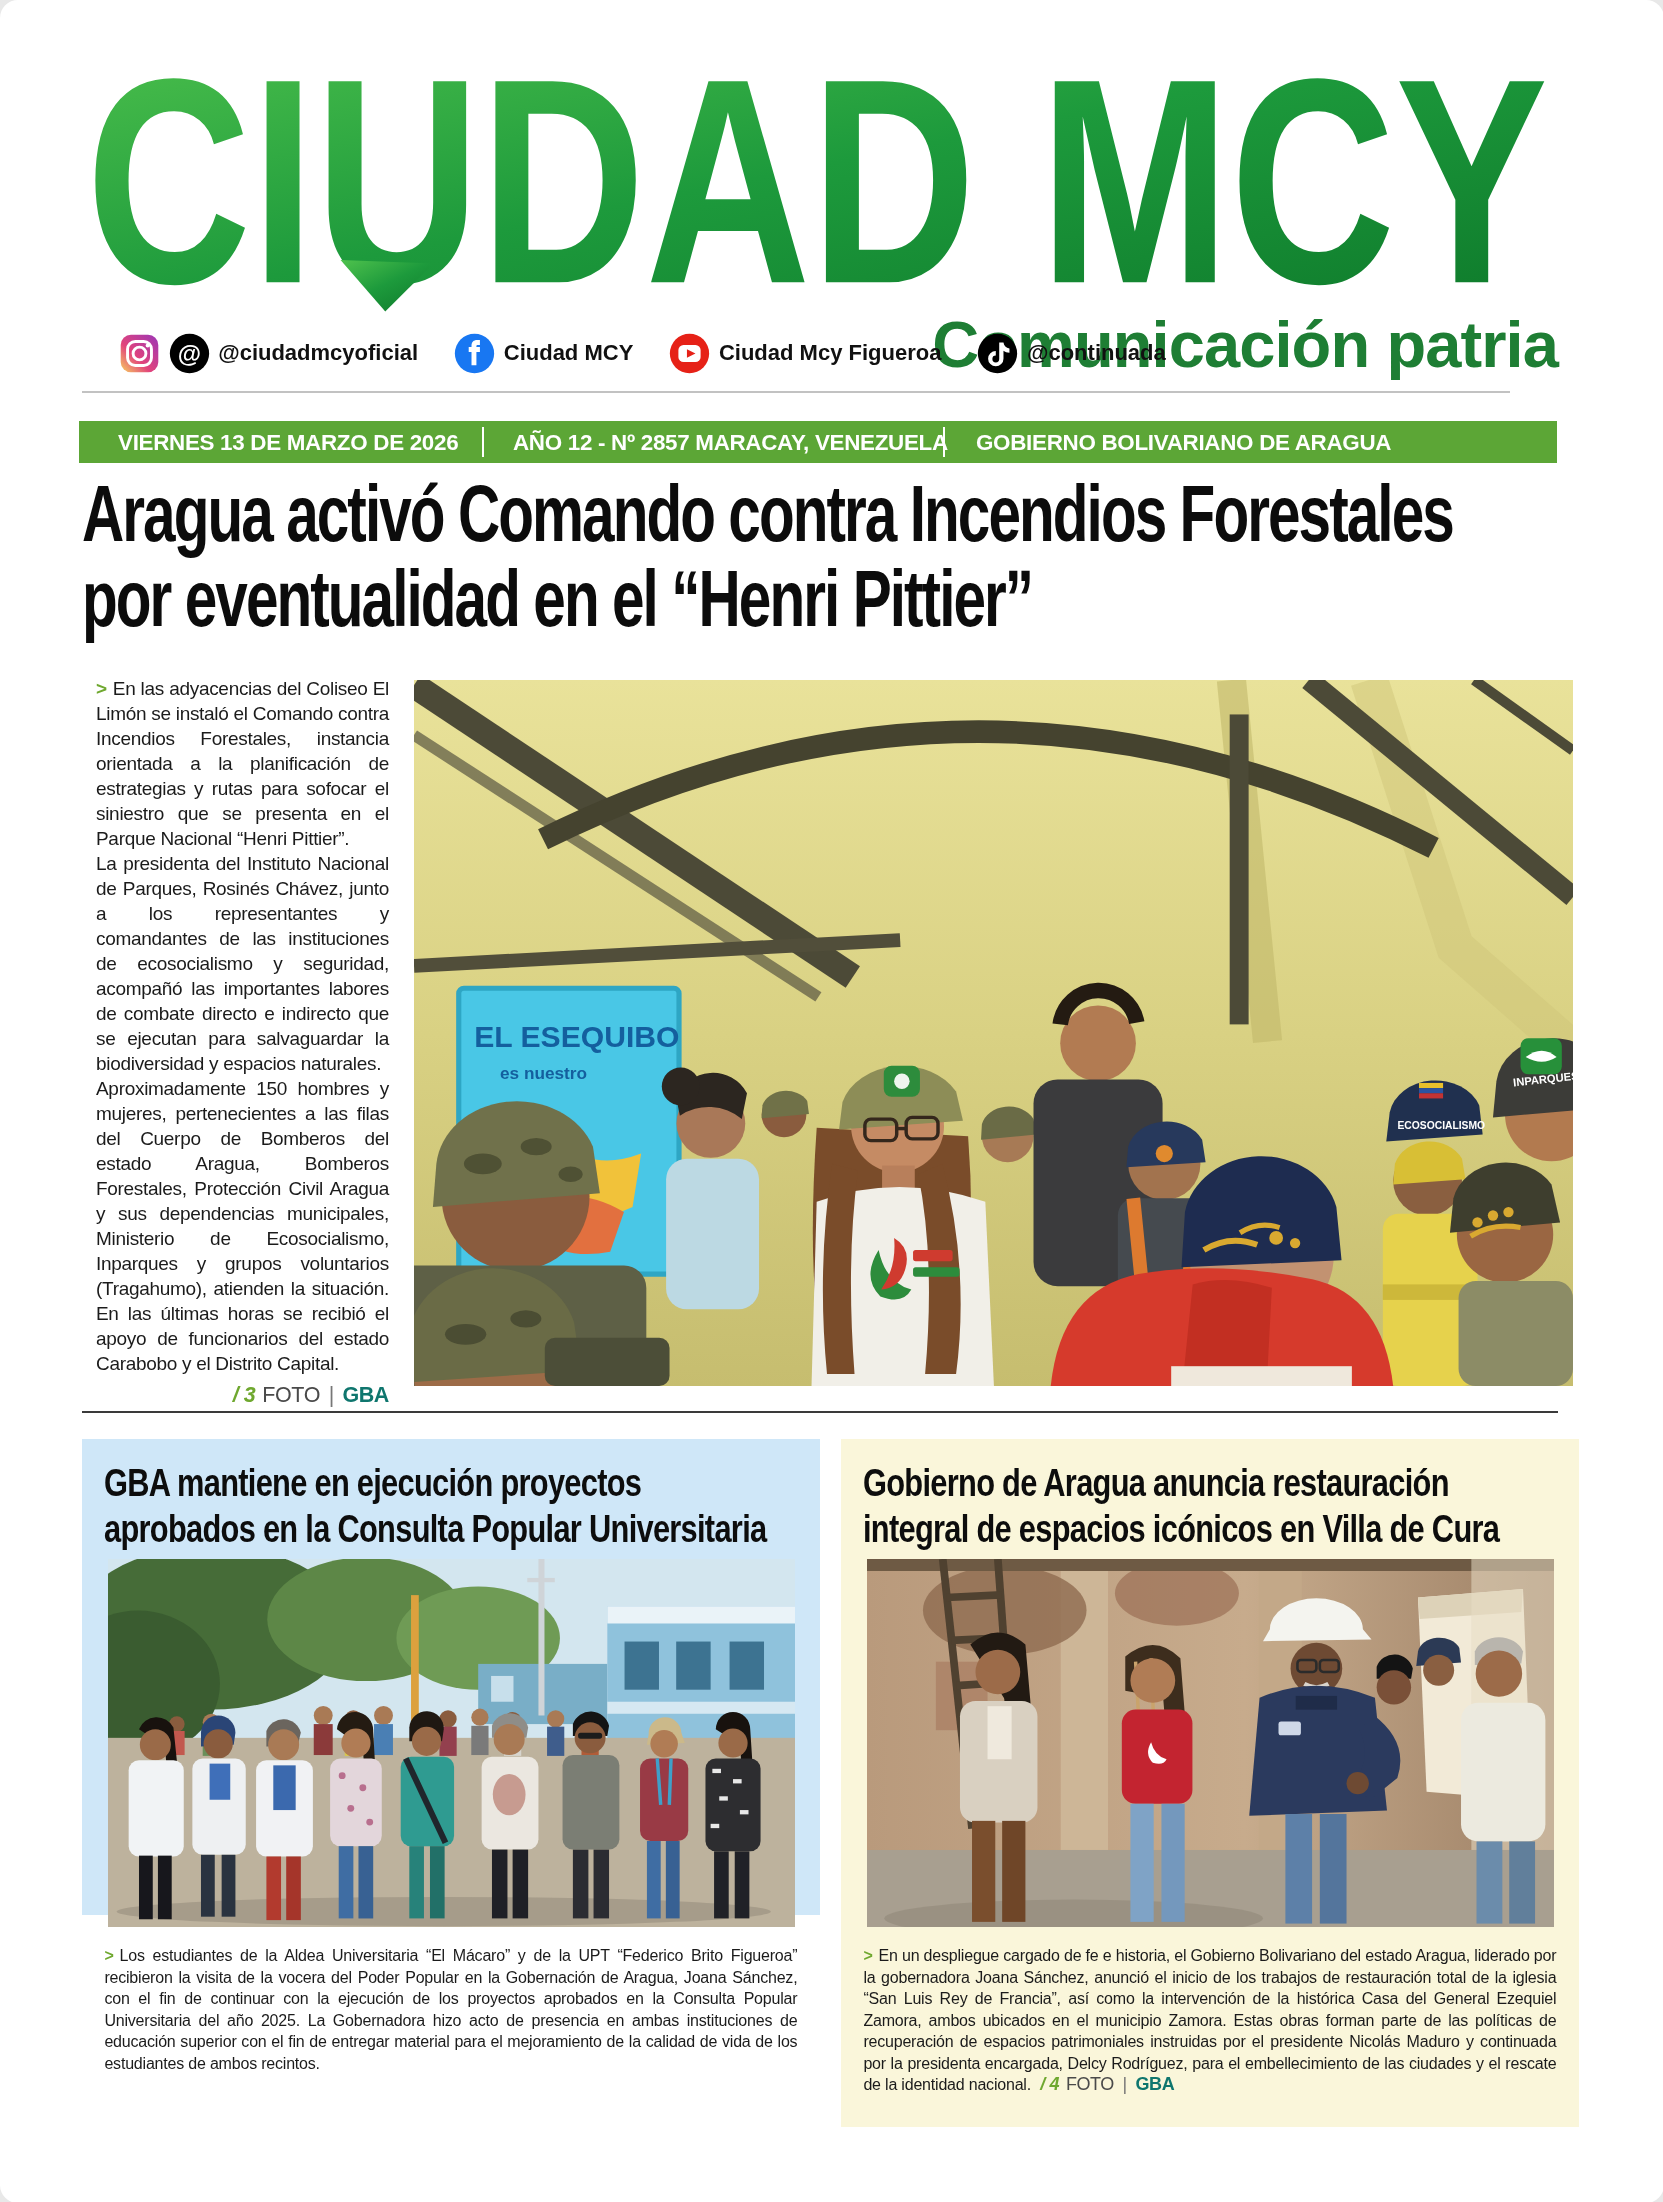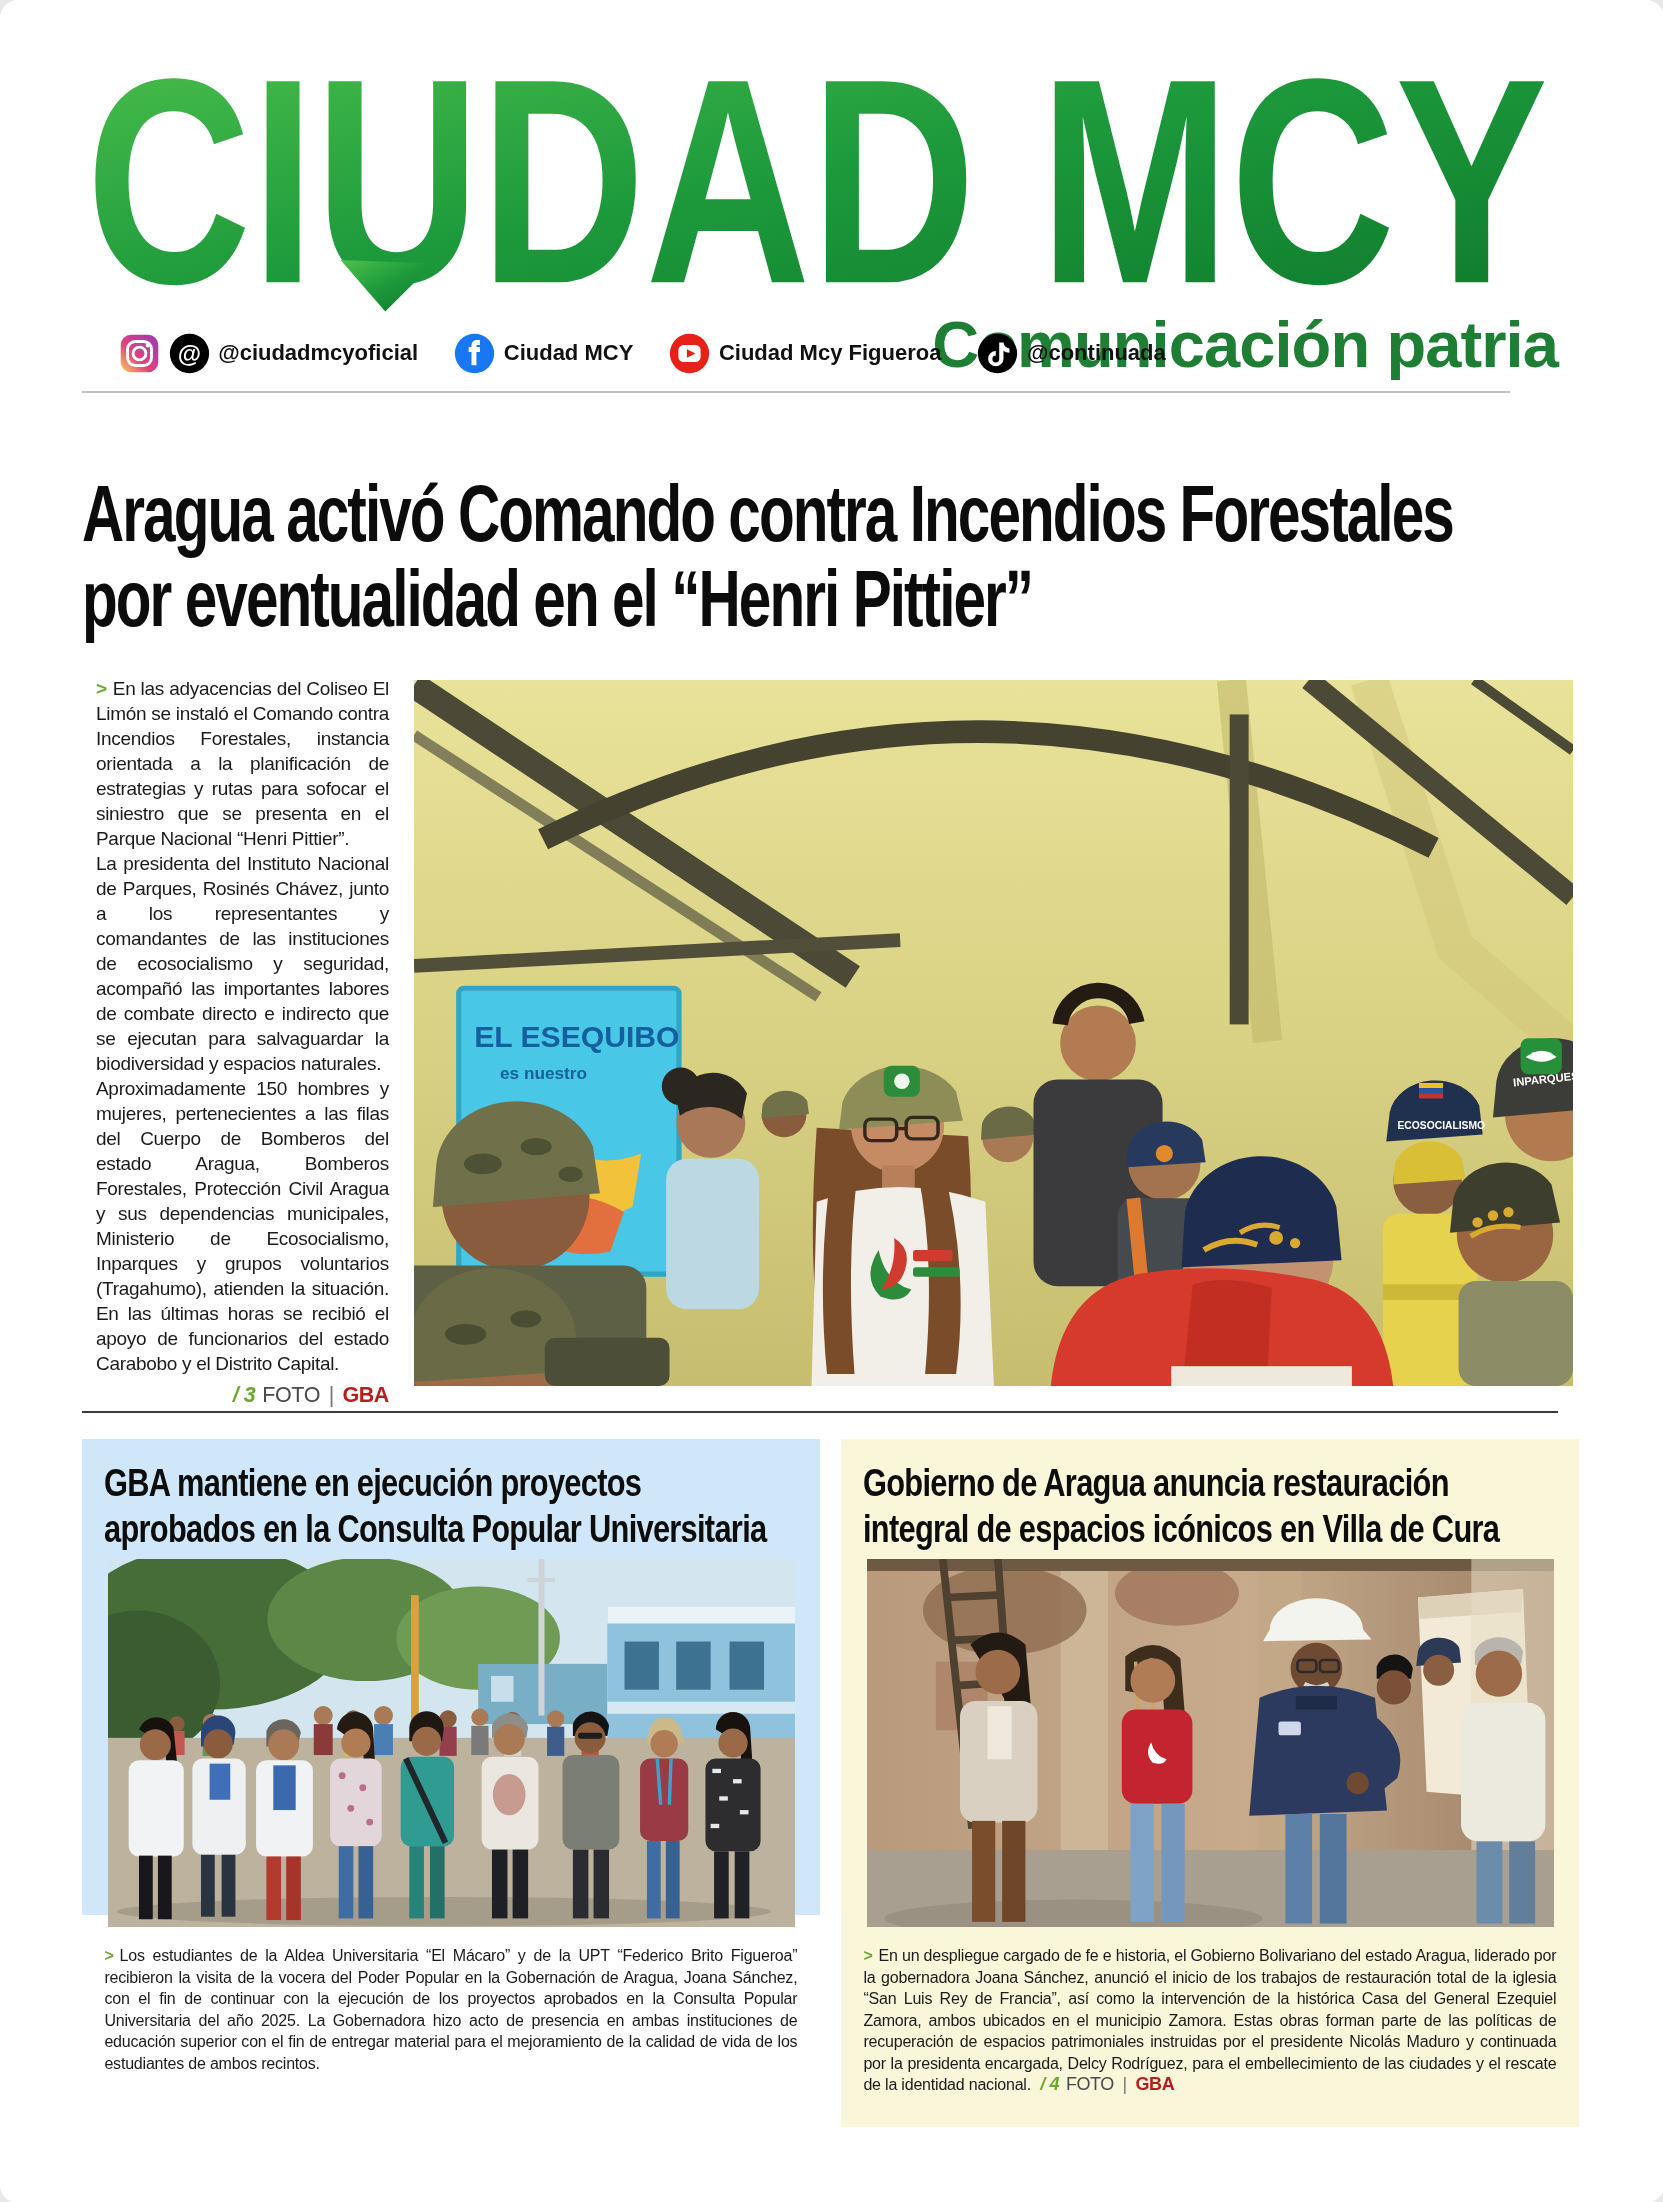--- a/index.html
+++ b/index.html
@@ -26,21 +26,21 @@
   .lead-headline .hline{display:block;font-weight:bold;font-size:79px;line-height:85px;
         color:#0c0c0c;letter-spacing:-2.6px;white-space:nowrap;
         transform:scaleX(.74);transform-origin:0 50%;}
   .lead-body{position:absolute;left:96px;top:676px;width:293px;font-size:19px;line-height:25px;
              text-align:justify;color:#1b1b1b;letter-spacing:-0.3px;}
   .lead-body p{margin:0;}
   .marker{color:#6fa82f;font-weight:bold;margin-right:6px;}
   .credit{font-size:21.5px;color:#4a4a4a;letter-spacing:-0.4px;}
   .credit .count{color:#6fa82f;font-weight:bold;font-style:italic;margin-right:6.9px;}
   .credit .sep{margin:0 8.6px;color:#777;}
-  .credit .agency{color:#b91c1c;font-weight:bold;}
+  .credit .agency{color:#0f766e;font-weight:bold;}
   .lead-credit{position:absolute;left:96px;top:1383px;width:293px;text-align:right;}
   .lead-photo{position:absolute;left:398px;top:680px;width:1159px;height:706px;padding-left:16px;}
   .photo-svg{display:block;width:100%;height:100%;}
 
   .section-rule{position:absolute;left:82px;top:1411px;width:1476px;height:1.7px;background:#3a3a3a;}
 
   
   .panel{position:absolute;top:1439px;width:738px;}
   .panel-left{left:82px;height:476px;background:#cfe7f8;}
   .panel-right{left:841px;height:688px;background:#faf6da;}
@@ -111,20 +111,27 @@
 
     <svg class="icon" viewBox="0 0 48 48">
       <circle cx="24" cy="24" r="23" fill="#000"></circle>
       <path d="M26 11 h5 c.5 4 3 6.5 7 7 v5 c-2.8 0 -5.2 -.9 -7 -2.3 V30 a9 9 0 1 1 -9 -9 v5.4 a4 4 0 1 0 4 4 z" fill="#fff"></path>
     </svg>
     <span class="slabel">@continuada</span>
   </div>
 
   <div class="head-divider"></div>
 
+  <div class="date-bar">
+    <span style="left:39px">VIERNES 13 DE MARZO DE 2026</span>
+    <div class="db-sep" style="left:403px"></div>
+    <span style="left:434px">AÑO 12 - Nº 2857 MARACAY, VENEZUELA</span>
+    <div class="db-sep" style="left:864px"></div>
+    <span style="left:897px">GOBIERNO BOLIVARIANO DE ARAGUA</span>
+  </div>
 
   <div class="lead-headline">
     <span class="hline">Aragua activó Comando contra Incendios Forestales</span>
     <span class="hline">por eventualidad en el “Henri Pittier”</span>
   </div>
 
   <div class="lead-body">
     <p><span class="marker">&gt;</span><span>En las adyacencias del Coliseo El Limón se instaló el Comando contra Incendios Forestales, instancia orientada a la planificación de estrategias y rutas para sofocar el siniestro que se presenta en el Parque Nacional “Henri Pittier”.</span></p>
     <p><span>La presidenta del Instituto Nacional de Parques, Rosinés Chávez, junto a los representantes y comandantes de las instituciones de ecosocialismo y seguridad, acompañó las importantes labores de combate directo e indirecto que se ejecutan para salvaguardar la biodiversidad y espacios naturales.</span></p>
     <p><span>Aproximadamente 150 hombres y mujeres, pertenecientes a las filas del Cuerpo de Bomberos del estado Aragua, Bomberos Forestales, Protección Civil Aragua y sus dependencias municipales, Ministerio de Ecosocialismo, Inparques y grupos voluntarios (Tragahumo), atienden la situación. En las últimas horas se recibió el apoyo de funcionarios del estado Carabobo y el Distrito Capital.</span></p>

